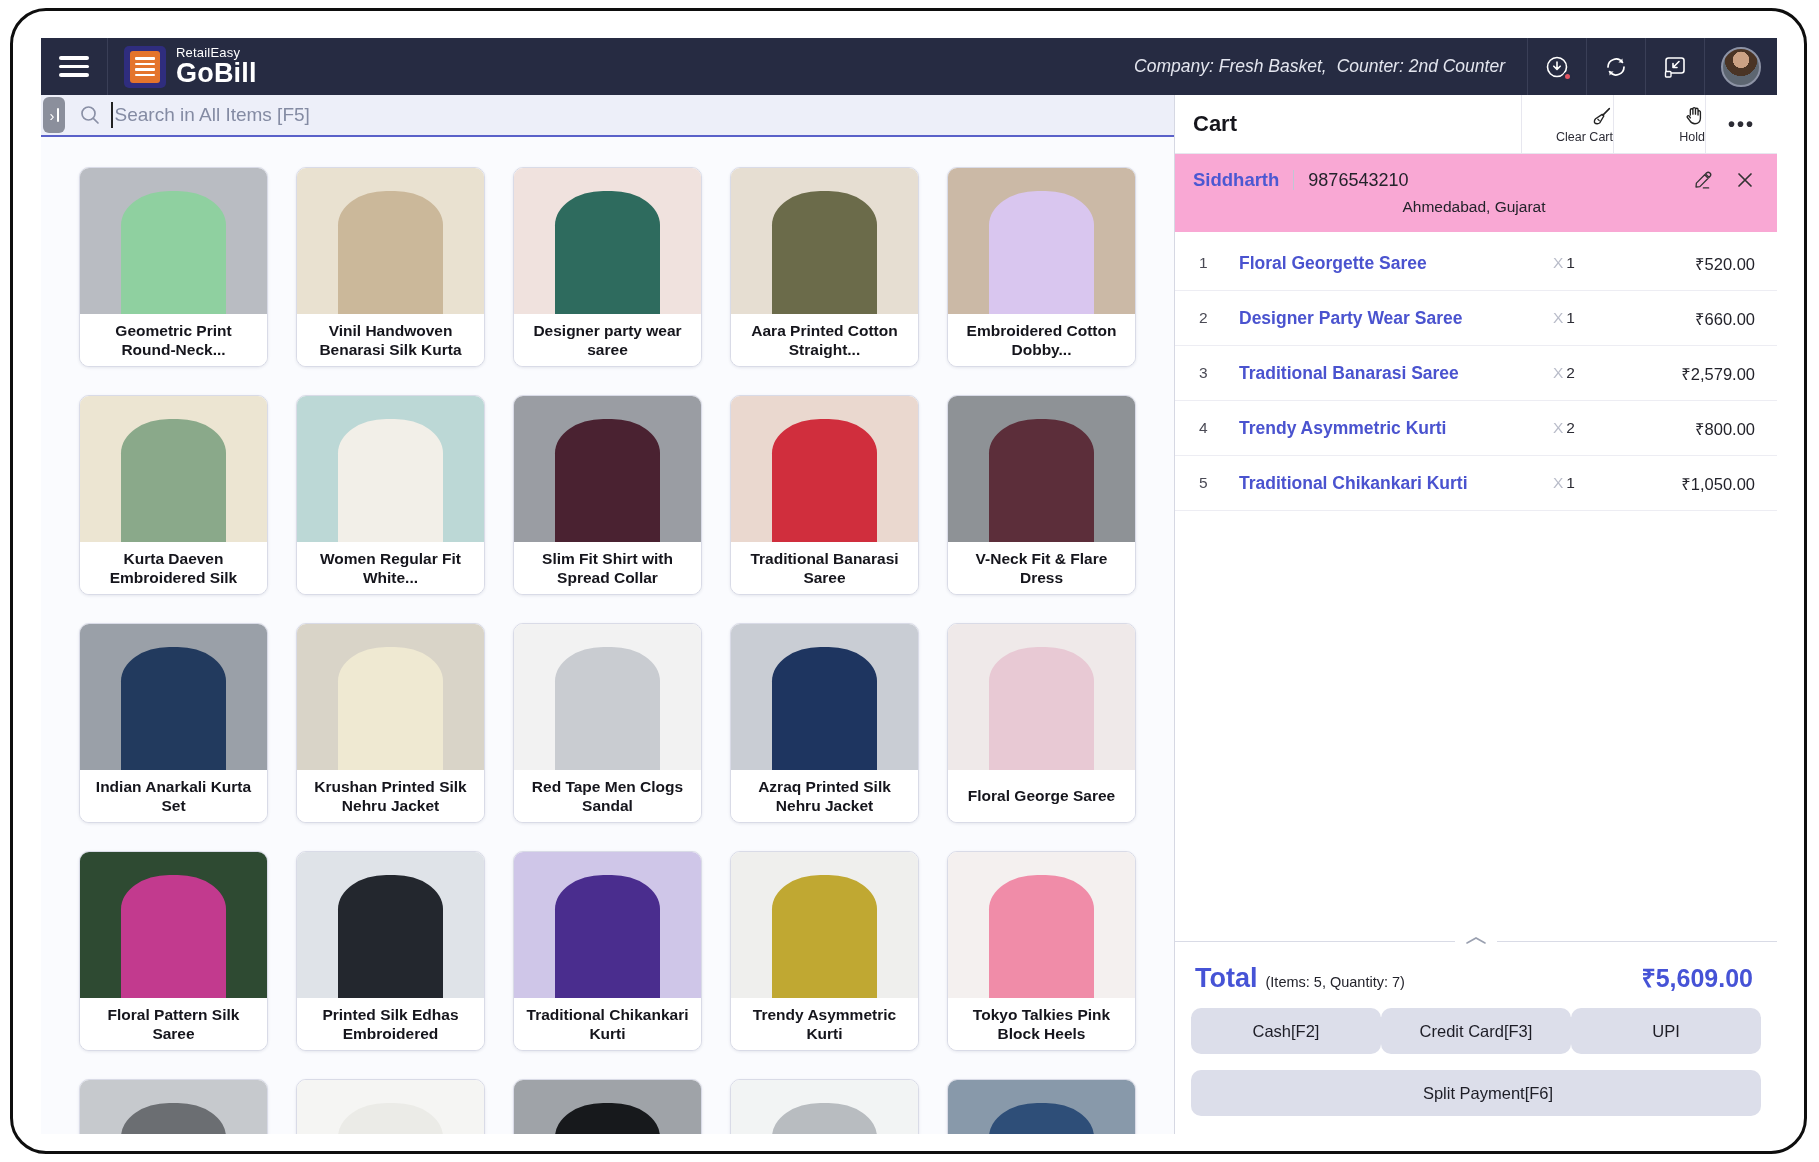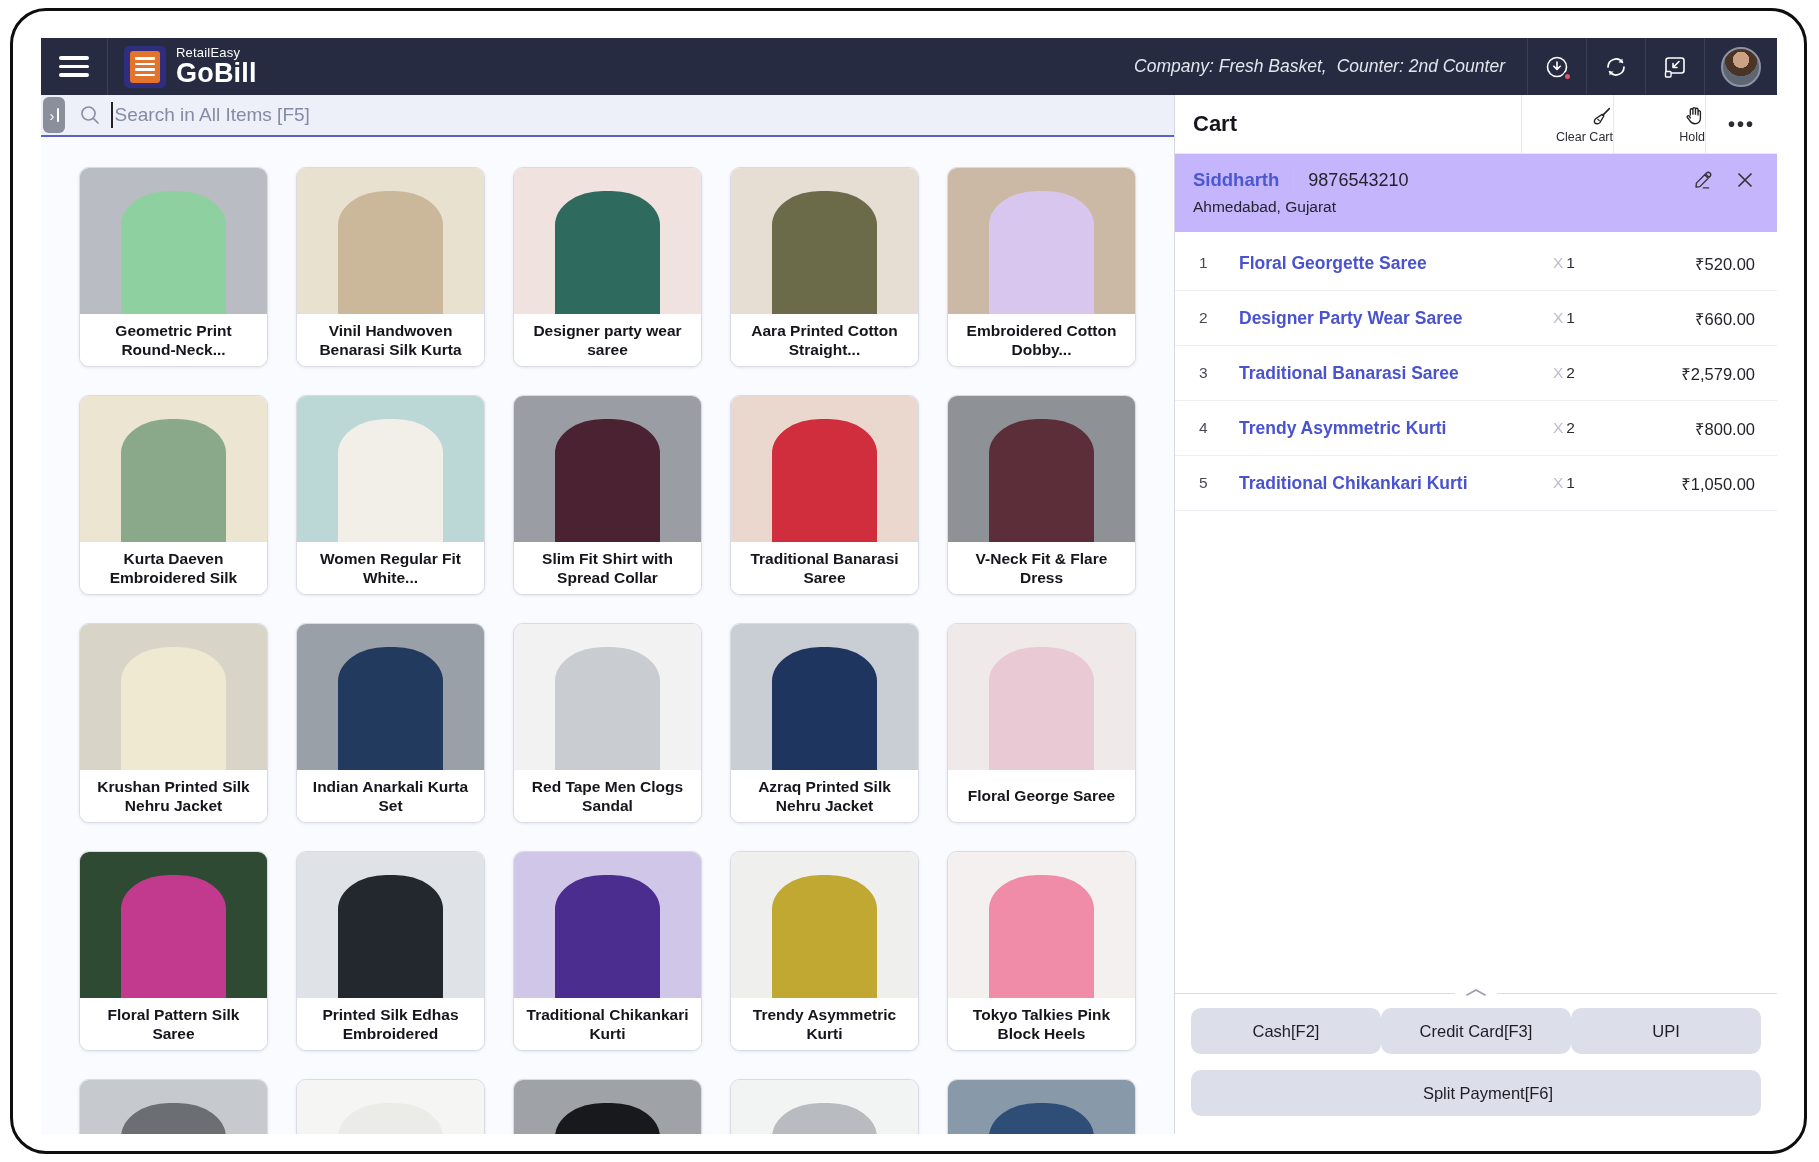--- a/index.html
+++ b/index.html
@@ -52,21 +52,21 @@
   .garment{ position:absolute; left:22%; right:22%; top:16%; bottom:-6%; background:var(--fg,#999); border-radius:46% 46% 10% 10% / 26% 26% 4% 4%; }
   .card-label{ flex:1; display:flex; align-items:center; justify-content:center; text-align:center; font-size:15.5px; font-weight:600; color:#15151c; line-height:1.25; padding:2px 8px; background:#fff; }
   .card.partial{ height:200px; }
   
   .cart-panel{ flex:1; display:flex; flex-direction:column; overflow:hidden; background:#fff; }
   .cart-head{ height:59px; flex:none; display:flex; align-items:stretch; border-bottom:1px solid #e7e7ef; }
   .cart-title{ font-size:22px; font-weight:700; color:#15151c; display:flex; align-items:center; padding-left:18px; flex:1; }
   .cart-action{ width:92px; border-left:1px solid #e7e7ef; display:flex; flex-direction:column; align-items:flex-end; justify-content:center; gap:3px; cursor:pointer; }
   .cart-action .lbl{ font-size:12.5px; color:#2c2c35; }
   .cart-more{ width:72px; border-left:1px solid #e7e7ef; display:flex; align-items:center; justify-content:center; font-size:20px; font-weight:700; color:#2c2c35; letter-spacing:2px; cursor:pointer; }
-  .customer{ background:#c4b5fd; padding:15px 22px 16px 18px; flex:none; }
+  .customer{ background:#f9a8d4; padding:15px 22px 16px 18px; flex:none;text-align:center; }
   .cust-line1{ display:flex; align-items:center; }
   .cust-name{ color:#4c58d2; font-size:18.5px; font-weight:600; cursor:pointer; }
   .cust-sep{ width:1px; height:20px; background:#c2c5d4; margin:0 14px; }
   .cust-phone{ color:#23232b; font-size:18px; }
   .cust-icons{ margin-left:auto; display:flex; align-items:center; gap:22px; }
   .cust-icons .ibtn{ cursor:pointer; display:flex; }
   .cust-addr{ color:#23232b; font-size:15.5px; margin-top:7px; }
   .cart-items{ flex:none; padding-top:4px; }
   .cart-row{ height:55px; display:flex; align-items:center; border-bottom:1px solid #ededf3; padding:0 22px 0 24px; }
   .sno{ width:40px; font-size:15.5px; color:#4a4a55; }
@@ -230,31 +230,31 @@
   </div>
 
   <div class="card">
     <div class="card-img" style="--bg: #8e9296;">
       <div class="garment" style="--fg: #5c2e3a;"></div>
     </div>
     <div class="card-label">V-Neck Fit &amp; Flare Dress</div>
   </div>
 
   <div class="card">
+    <div class="card-img" style="--bg: #9aa0a8;">
+      <div class="garment" style="--fg: #223a5e;"></div>
+    </div>
+    <div class="card-label">Indian Anarkali Kurta Set</div>
+  </div>
+
+  <div class="card">
     <div class="card-img" style="--bg: #d9d4c8;">
       <div class="garment" style="--fg: #efe9d2;"></div>
     </div>
     <div class="card-label">Krushan Printed Silk Nehru Jacket</div>
-  </div>
-
-  <div class="card">
-    <div class="card-img" style="--bg: #9aa0a8;">
-      <div class="garment" style="--fg: #223a5e;"></div>
-    </div>
-    <div class="card-label">Indian Anarkali Kurta Set</div>
   </div>
 
   <div class="card">
     <div class="card-img" style="--bg: #f2f2f2;">
       <div class="garment" style="--fg: #c9ccd1;"></div>
     </div>
     <div class="card-label">Red Tape Men Clogs Sandal</div>
   </div>
 
   <div class="card">
@@ -423,20 +423,25 @@
 </div>
 
         <div class="cart-spacer"></div>
 
         <div class="cart-foot">
           <span class="drag-handle">
             <svg width="22" height="9" viewBox="0 0 22 9">
               <path d="M2 7 L11 2 L20 7" fill="none" stroke="#9aa0b0" stroke-width="1.6" stroke-linecap="round"></path>
             </svg>
           </span>
+          <div class="total-row">
+            <span class="total-lbl">Total</span>
+            <span class="total-meta">(Items: 5, Quantity: 7)</span>
+            <span class="total-amt">₹5,609.00</span>
+          </div>
           <div class="pay-row">
   <button class="pay-btn">Cash[F2]</button>
 
   <button class="pay-btn">Credit Card[F3]</button>
 
   <button class="pay-btn">UPI</button>
 </div>
           <div class="split-row">
             <button class="split-btn">Split Payment[F6]</button>
           </div>

